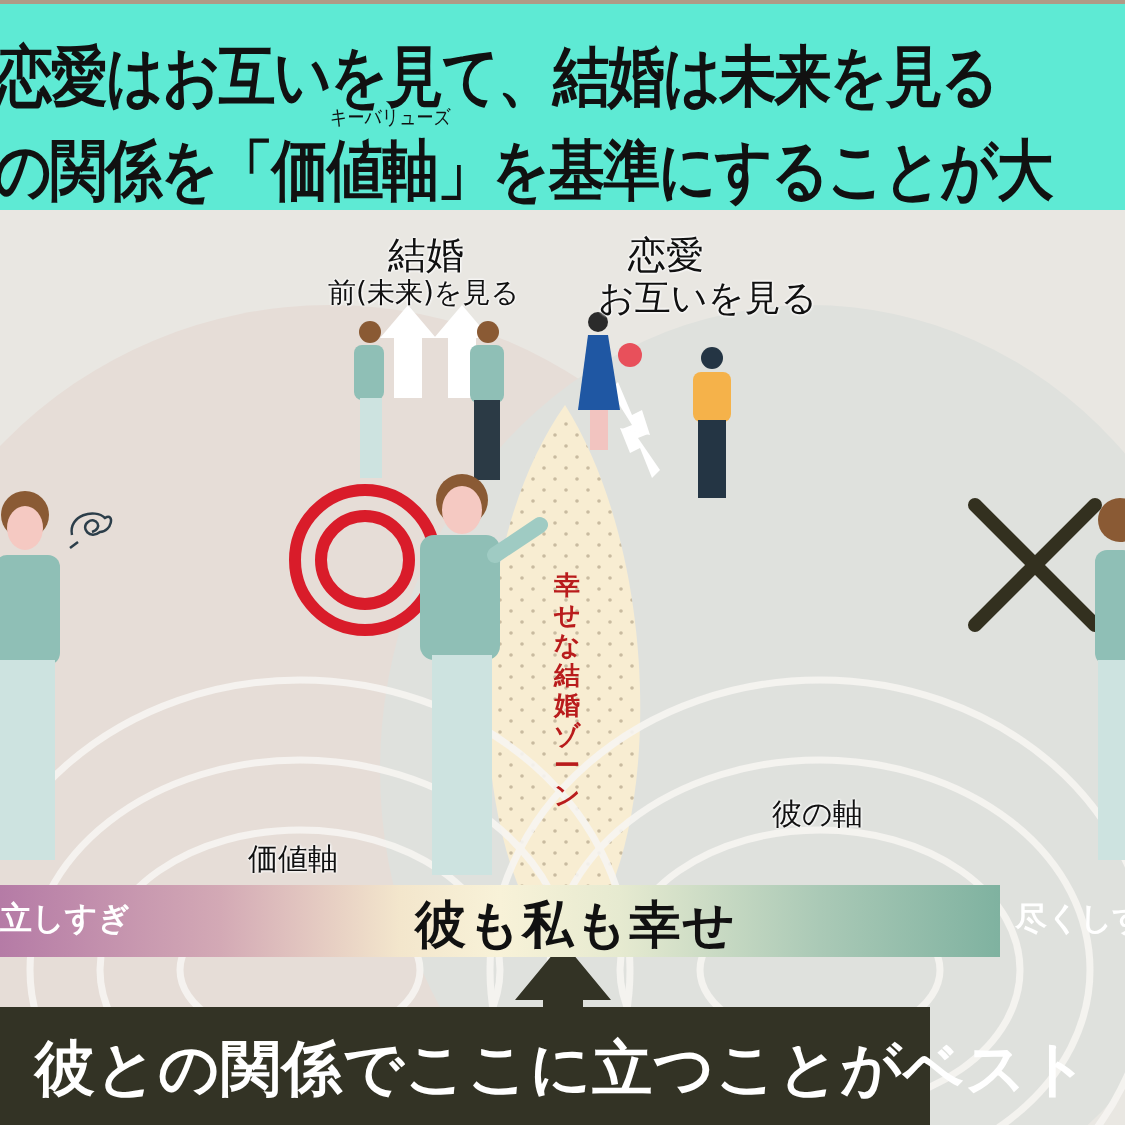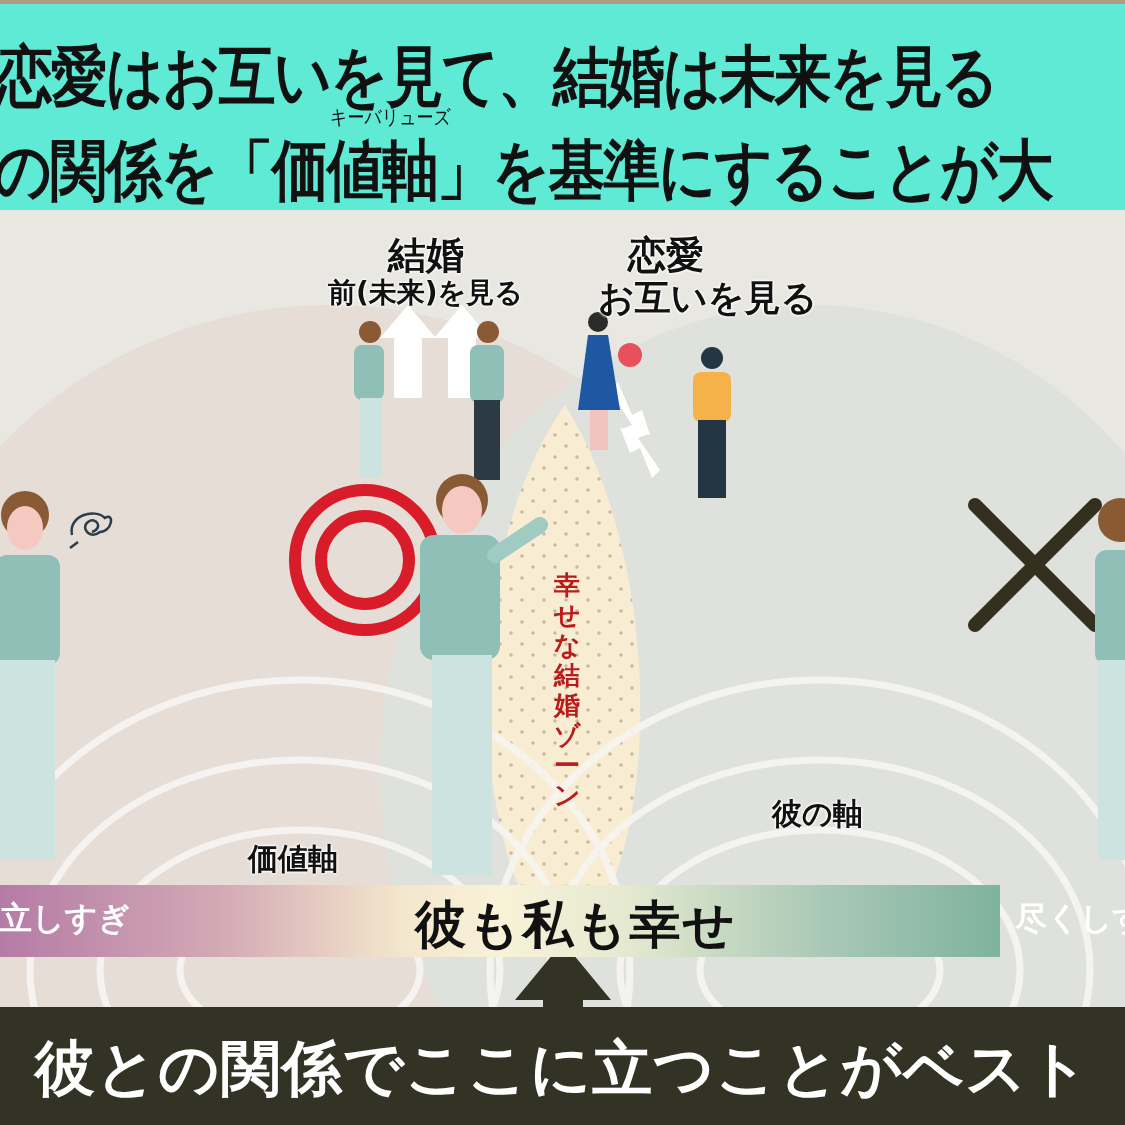--- a/index.html
+++ b/index.html
@@ -4,27 +4,27 @@
 <style>
   html,body{margin:0;padding:0;}
   body{width:1125px;height:1125px;overflow:hidden;position:relative;background:#e9e7e2;font-family:"DejaVu Sans",sans-serif;}
   .topline{position:absolute;left:0;top:0;width:1125px;height:4px;background:#b09a86;}
   .header{position:absolute;left:0;top:4px;width:1125px;height:206px;background:#5eead4;overflow:hidden;}
   .h1{position:absolute;left:-4px;top:28px;white-space:nowrap;font-family:"DejaVu Serif",serif;font-weight:bold;font-size:66px;color:#111;letter-spacing:-2px;transform:scaleX(0.86);transform-origin:left top;}
   .h2{position:absolute;left:-6px;top:122px;white-space:nowrap;font-family:"DejaVu Serif",serif;font-weight:bold;font-size:66px;color:#111;letter-spacing:-2px;transform:scaleX(0.86);transform-origin:left top;}
   .ruby{position:absolute;left:330px;top:100px;font-family:"DejaVu Serif",serif;font-size:20px;color:#111;white-space:nowrap;transform:scaleX(0.85);transform-origin:left top;}
   .stage{position:absolute;left:0;top:210px;width:1125px;height:915px;overflow:hidden;}
   svg.bg{position:absolute;left:0;top:0;}
-  .lbl{position:absolute;color:#111;font-weight:bold;text-align:center;white-space:nowrap;text-shadow:0 0 3px #fff,0 0 3px #fff,0 0 3px #fff;}
+  .lbl{position:absolute;color:#111;font-weight:normal;text-align:center;white-space:nowrap;text-shadow:0 0 3px #fff,0 0 3px #fff,0 0 3px #fff;}
   .vt{position:absolute;left:552px;top:360px;width:30px;font-size:26px;line-height:30px;color:#b91c1c;font-weight:bold;text-align:center;}
   .bar{position:absolute;left:0;top:675px;width:1000px;height:72px;background:linear-gradient(90deg,#b57ba6 0%,#d3a9b5 22%,#f3e6cc 40%,#f8f2d8 50%,#e6ead0 62%,#aac9b6 82%,#7fb2a0 100%);}
   .bar-left{position:absolute;left:0;top:12px;font-size:32px;color:#fff;font-weight:bold;}
   .bar-center{position:absolute;left:415px;top:6px;font-size:51px;color:#111;font-weight:bold;letter-spacing:2px;}
   .bar-right{position:absolute;left:1015px;top:12px;font-size:32px;color:#fff;font-weight:bold;white-space:nowrap;}
-  .footer{position:absolute;left:0;top:1007px;width:1125px;height:118px;background:#333325;}
+  .footer{position:absolute;left:0;top:1007px;width:930px;height:118px;background:#333325;}
   .footer-text{position:absolute;left:0;top:22px;width:1125px;text-align:center;font-size:60px;font-weight:bold;color:#fff;letter-spacing:1px;}
 </style>
 </head>
 <body>
 
 <div class="topline"></div>
 
 <div class="header">
   <div class="h1">恋愛はお互いを見て、結婚は未来を見る</div>
   <div class="ruby">キーバリューズ</div>

